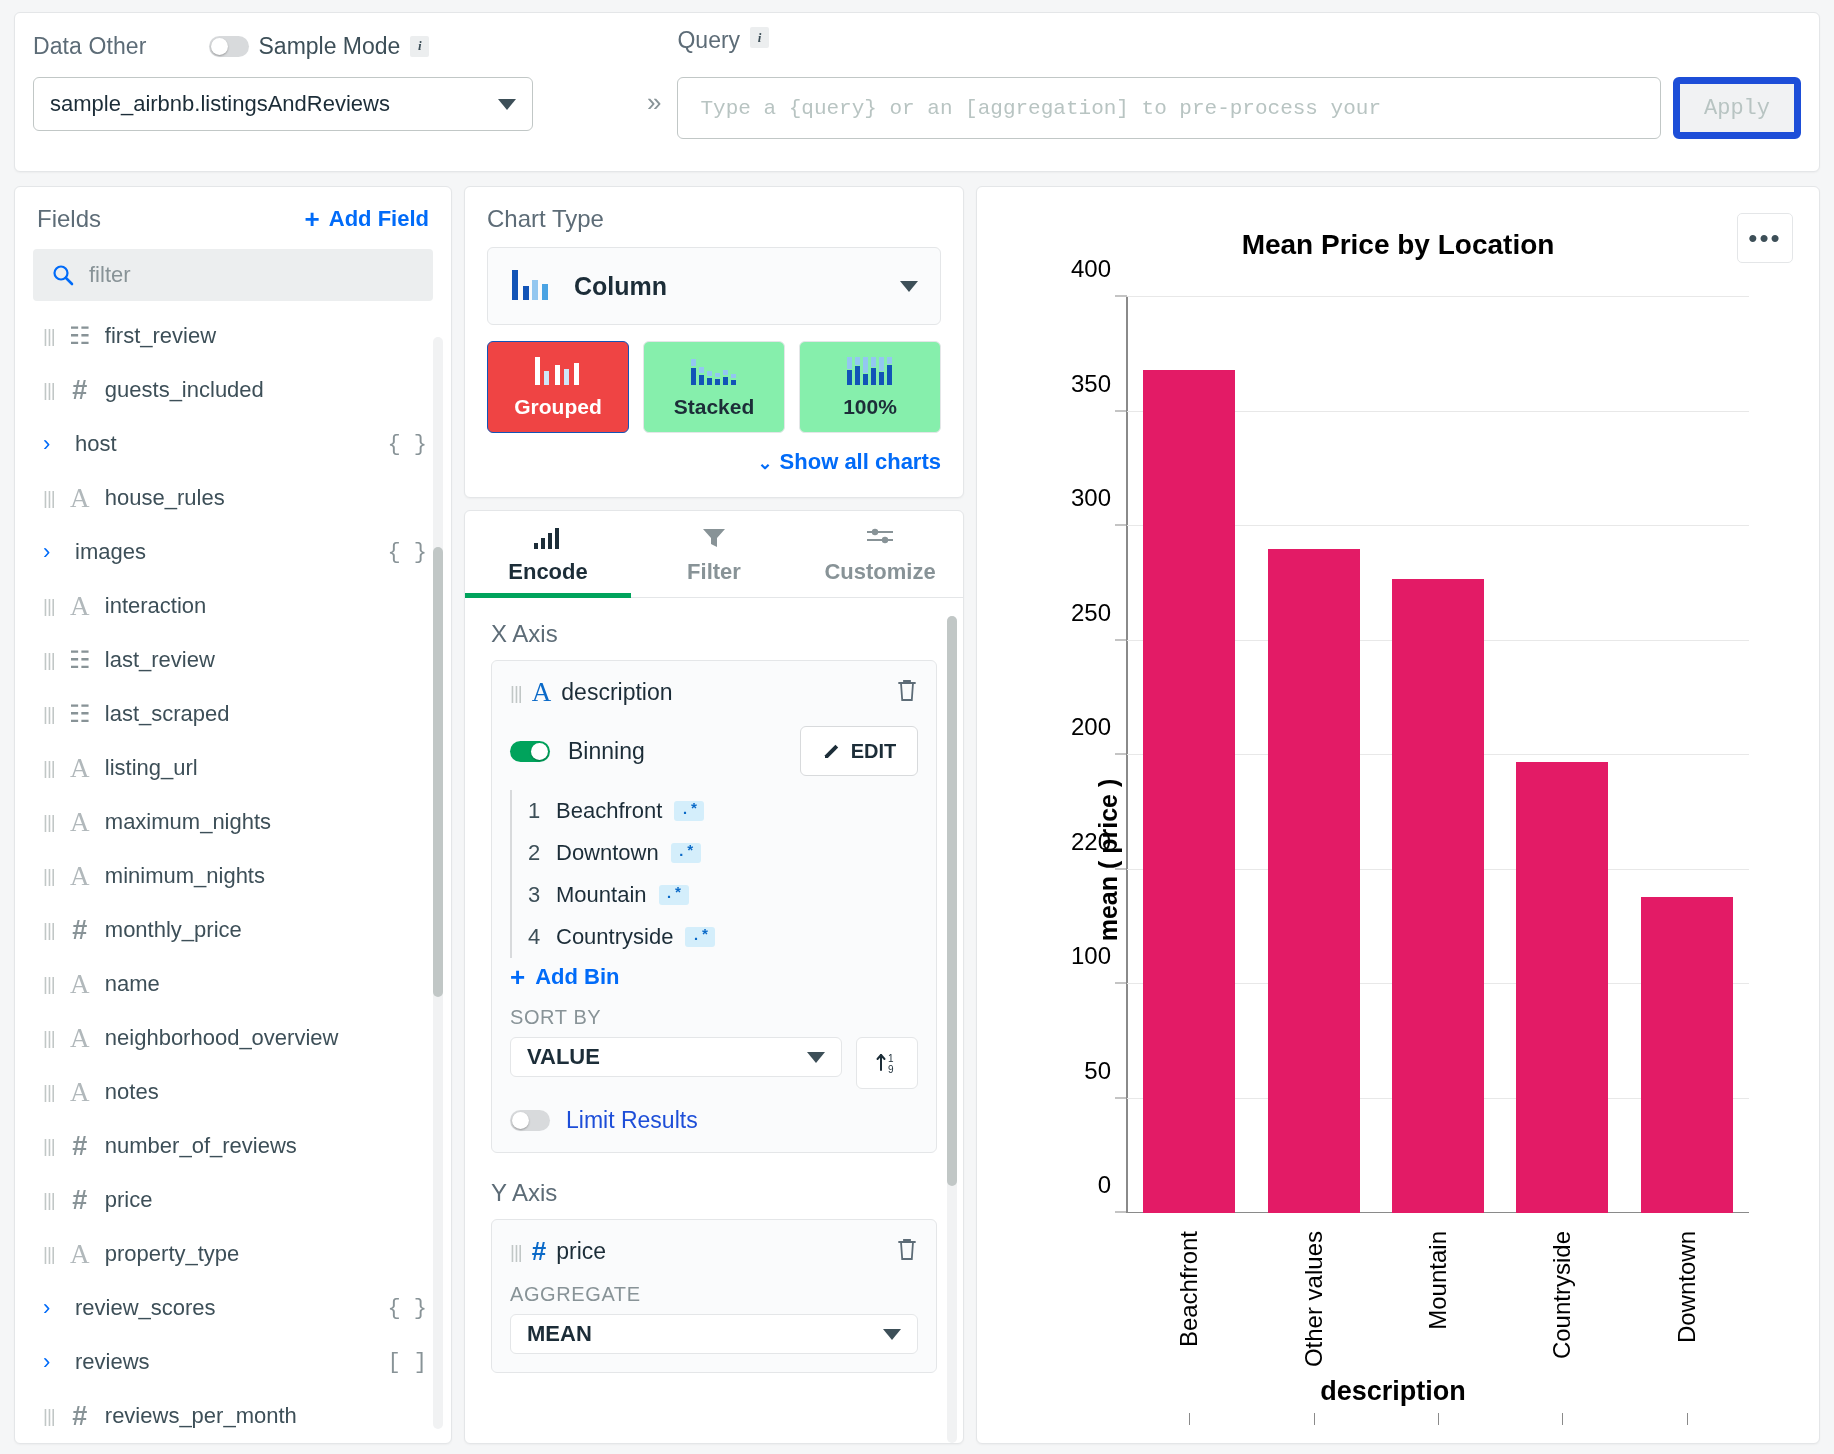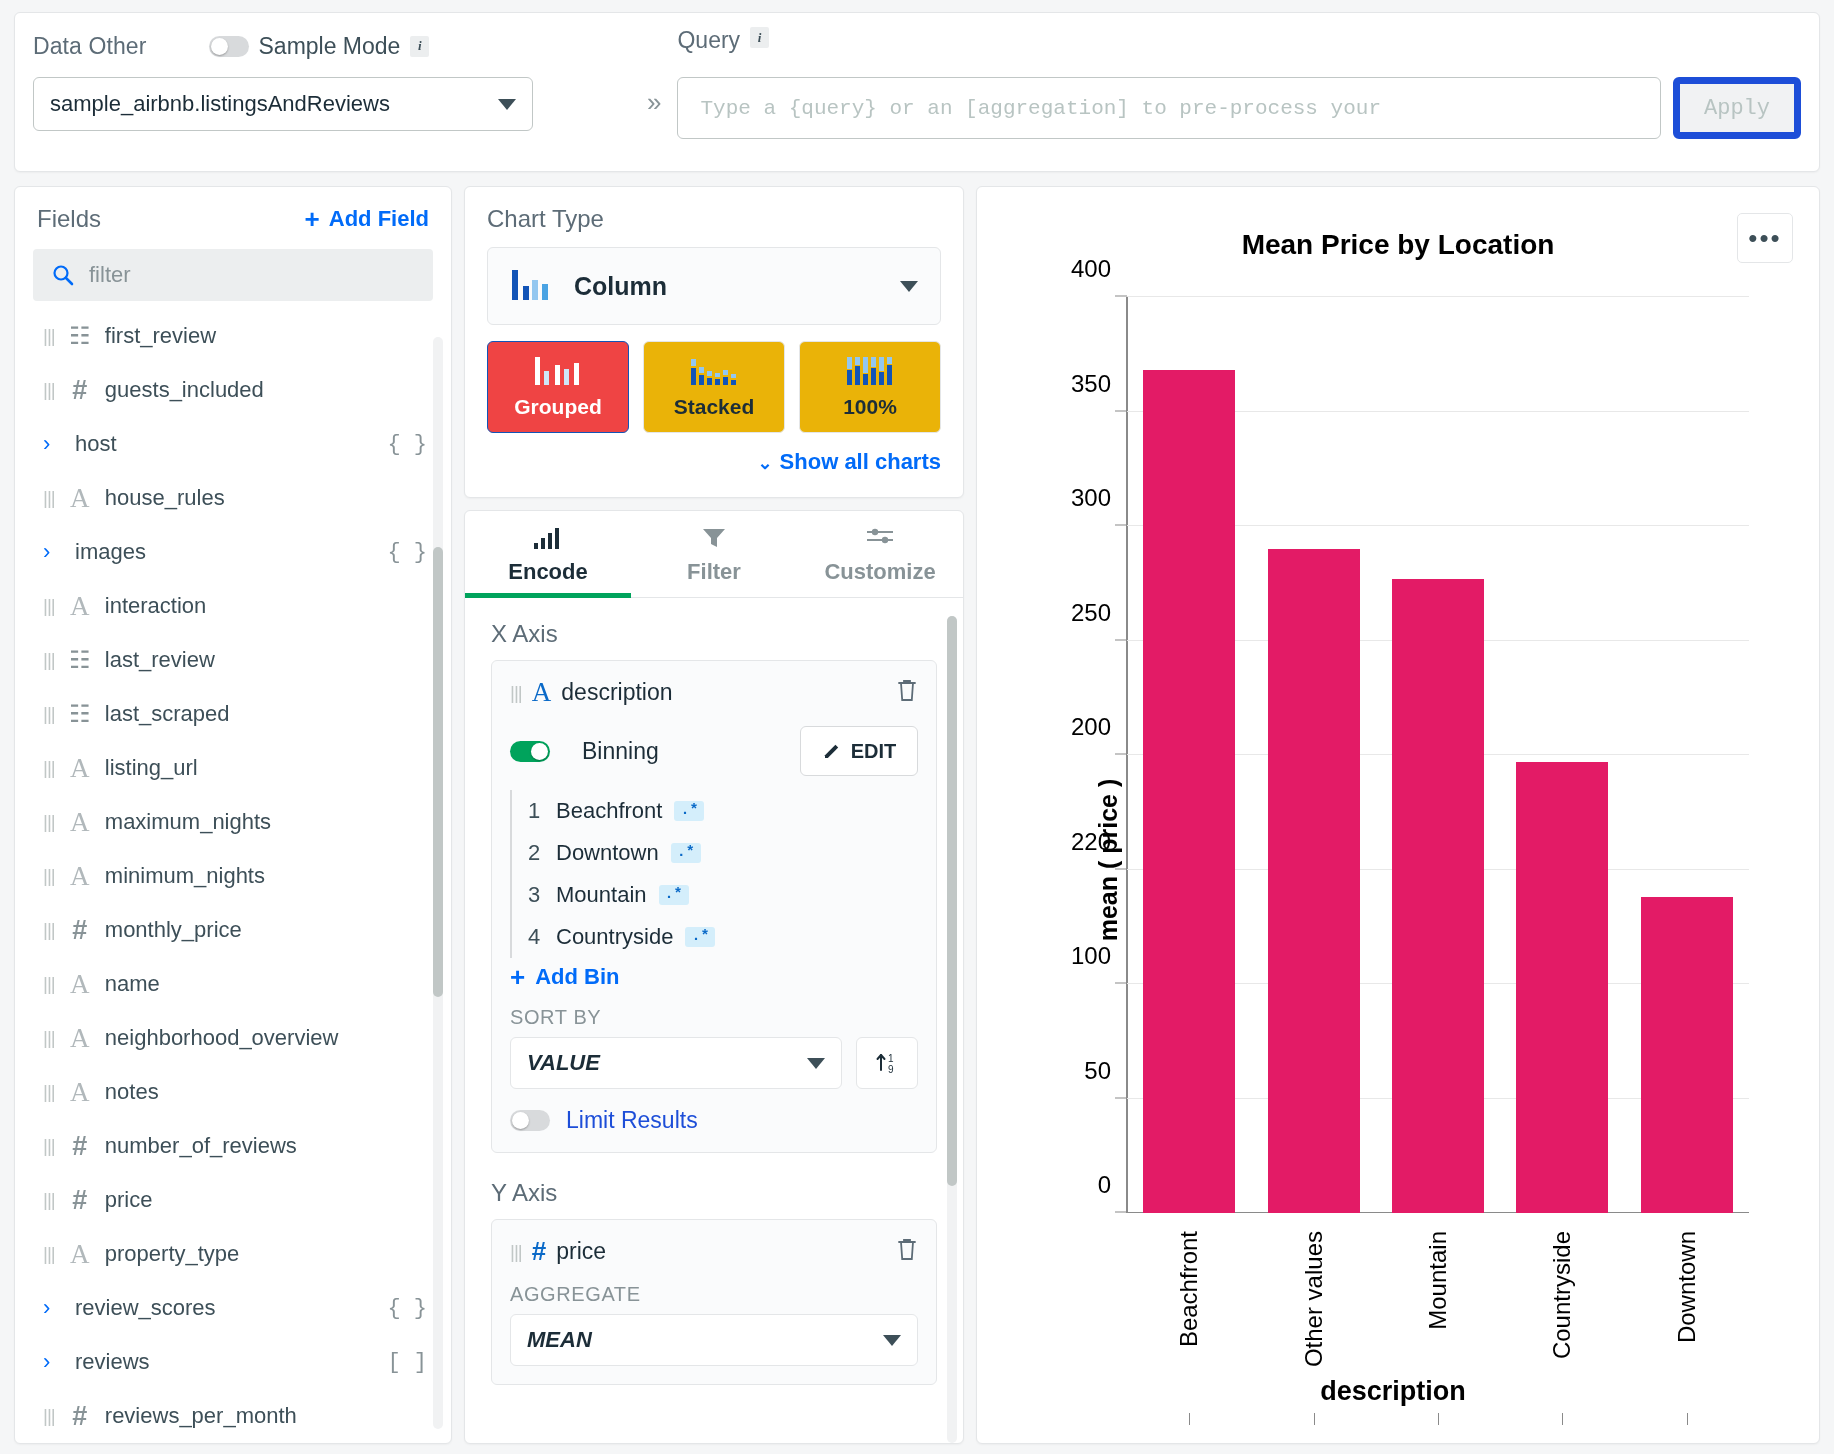--- a/index.html
+++ b/index.html
@@ -114,21 +114,21 @@
   .card { background:#fff; border:1px solid #e4e6e8; border-radius:6px; box-shadow:0 1px 2px rgba(0,0,0,.04); }
   .chart-type-card { padding: 18px 22px 22px 22px; flex:0 0 auto;}
   .ct-title { font-size:24px; color:#5d6c77; margin-bottom:14px; }
   .ct-select {
     height:78px; border:1px solid #e4e6e8; border-radius:6px; background:#fafbfc;
     display:flex; align-items:center; padding:0 22px; gap:22px; cursor:pointer;
   }
   .ct-name { font-size:25px; color:#1c2d38; font-weight:700; flex:1; }
   .ct-variants { display:flex; gap:14px; margin-top:16px; }
   .variant {
-    flex:1; height:92px; border:1px solid #e4e6e8; border-radius:6px; background:#eab308;
+    flex:1; height:92px; border:1px solid #e4e6e8; border-radius:6px; background:#86efac;
     display:flex; flex-direction:column; align-items:center; justify-content:center; gap:4px;
     cursor:pointer;
   }
   .variant.active { background:#ef4444; border-color:#1254b7; }
   .variant .vlabel { font-size:21px; color:#1c2d38; font-weight:700;}
   .variant.active .vlabel { color:#fff; }
   .show-all { text-align:right; margin-top:16px; color:#016bf8; font-size:22px; font-weight:700; cursor:pointer;}
   .show-all .chev { font-size:18px; margin-right:7px; }
 
   .tabs-card { flex:1; display:flex; flex-direction:column; min-height:0; overflow:hidden; }
@@ -148,42 +148,42 @@
   .axis-title { font-size:24px; color:#5d6c77; margin-bottom:12px; }
   .channel {
     border:1px solid #e4e6e8; border-radius:6px; background:#fafbfc; padding: 16px 18px 18px 18px;
     margin-bottom: 26px;
   }
   .ch-head { display:flex; align-items:center; gap:10px; }
   .ch-name { font-size:23px; color:#1c2d38; flex:1; }
   .ch-icon-a { font-family:"Liberation Serif", serif; font-size:27px; color:#0b6ac8; }
   .ch-icon-h { font-size:26px; font-weight:700; color:#0b6ac8; }
   .trash { font-size:23px; color:#5d6c77; cursor:pointer; }
-  .bin-row { display:flex; align-items:center; gap:32px; margin-top:18px; }
+  .bin-row { display:flex; align-items:center; gap:18px; margin-top:18px; }
   .bin-label { font-size:23px; color:#1c2d38; flex:1;}
   .edit-btn {
     width:118px; height:50px; border:1px solid #d8dadc; border-radius:6px; background:#fff;
     display:flex; align-items:center; justify-content:center; gap:9px; cursor:pointer;
     font-size:20px; font-weight:700; color:#1c2d38;
   }
   .bin-list { margin-top:14px; padding-left:16px; border-left:2px solid #d8dadc; }
   .bin-item { display:flex; align-items:center; gap:12px; height:42px; }
   .bin-num { font-size:22px; color:#3d4f58; width:16px;}
   .bin-name { font-size:22px; color:#1c2d38; }
   .regex-badge {
     background:#d4eefb; color:#0b6ac8; font-size:15px; font-weight:700;
     border-radius:3px; padding:2px 6px; font-family:"Liberation Mono", monospace;
     line-height:1.1;
   }
   .add-bin { display:flex; align-items:center; gap:10px; color:#016bf8; font-size:22px; font-weight:700; margin-top:6px; cursor:pointer;}
   .sortby-label { font-size:20px; color:#889397; letter-spacing:.6px; margin-top:16px; }
   .sort-row { display:flex; gap:14px; margin-top:8px; }
   .sel {
-    flex:1; height:52px; border:1px solid #e4e6e8; border-radius:6px; background:#fff;
-    display:flex; align-items:center; justify-content:space-between; padding:0 16px; cursor:pointer;font-style:italic;
+    flex:1; height:40px; border:1px solid #e4e6e8; border-radius:6px; background:#fff;
+    display:flex; align-items:center; justify-content:space-between; padding:0 16px; cursor:pointer;
   }
   .sel .v { font-size:22px; color:#1c2d38; font-weight:700; }
   .sort-dir {
     width:62px; height:52px; border:1px solid #e4e6e8; border-radius:6px; background:#fff;
     display:flex; align-items:center; justify-content:center; cursor:pointer;
     font-size:24px; color:#1c2d38;
   }
   .limit-row { display:flex; align-items:center; gap:16px; margin-top:18px; }
   .limit-label { font-size:23px; color:#1d4ed8; }
   .agg-label { font-size:20px; color:#889397; letter-spacing:.6px; margin-top:16px;}

